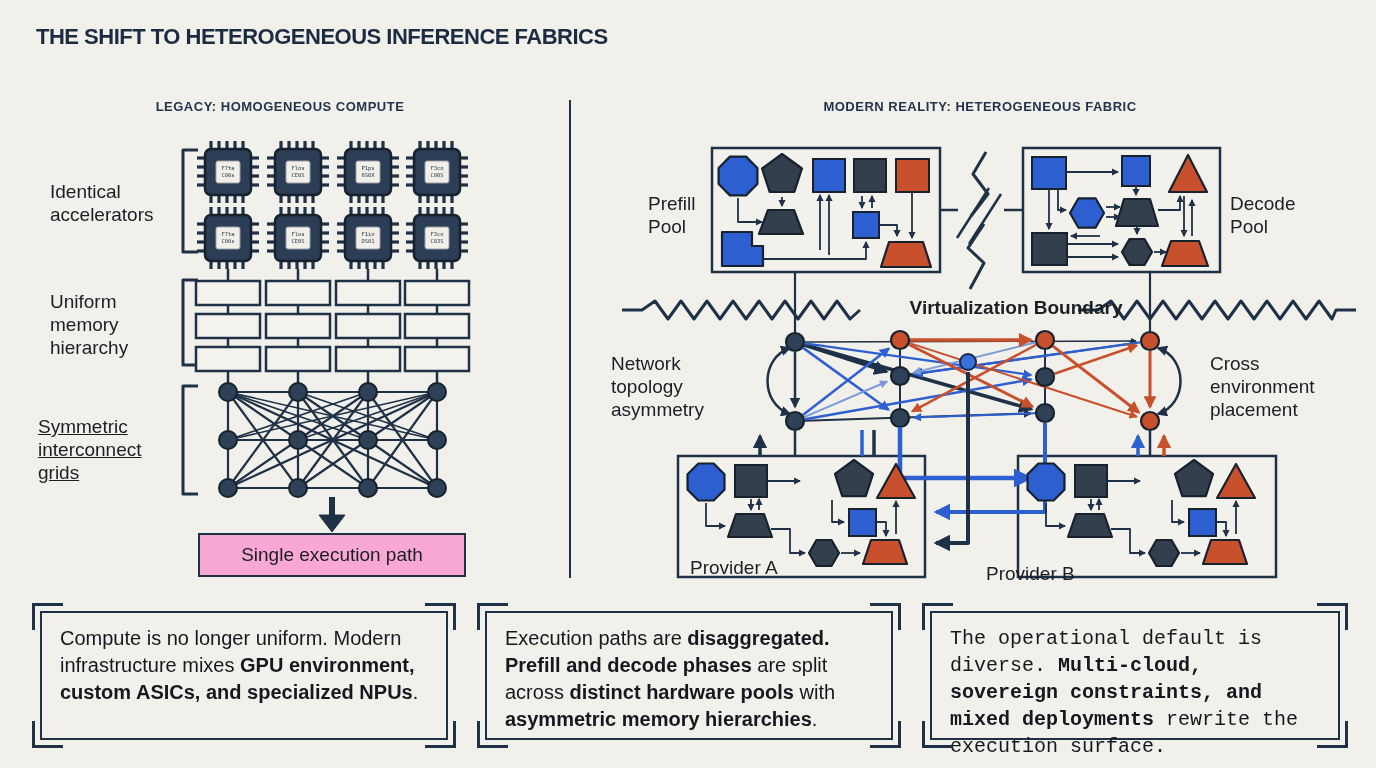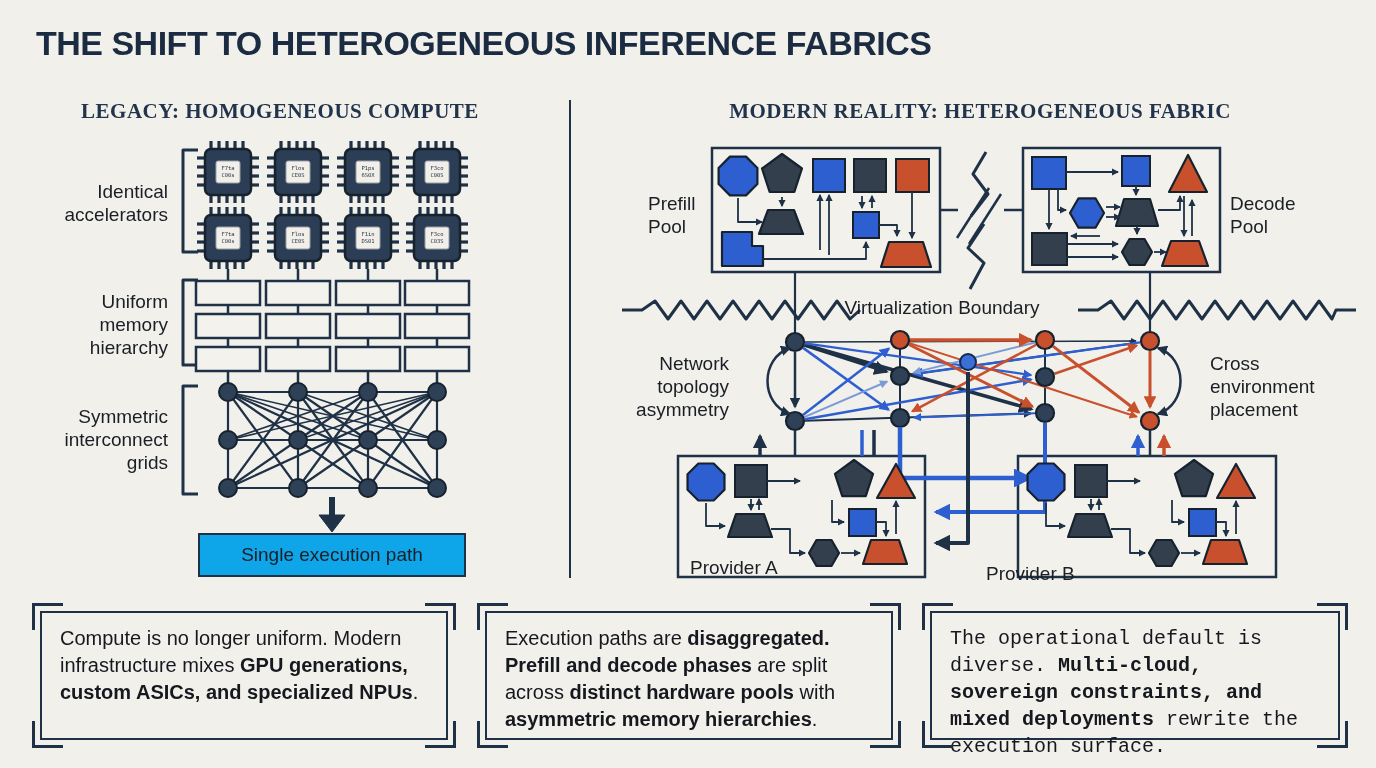--- a/index.html
+++ b/index.html
@@ -1,25 +1,25 @@
 <!DOCTYPE html>
 <html><head>
 <meta charset="utf-8">
 <style>
   html,body{margin:0;padding:0;}
   .stage{position:relative;width:1376px;height:768px;background:#f2f0ea;overflow:hidden;
          font-family:"Liberation Sans",sans-serif;color:#16202e;}
   svg{position:absolute;left:0;top:0;}
   .abs{position:absolute;}
-  .title{font-size:34px;font-weight:800;letter-spacing:-.5px;color:#1b2c42;white-space:nowrap;}
-  .sec-h{font-family:Liberation Serif, serif;font-size:21px;font-weight:700;
+  .title{font-size:22px;font-weight:800;letter-spacing:-.5px;color:#1b2c42;white-space:nowrap;}
+  .sec-h{font-family:Liberation Sans, sans-serif;font-size:13px;font-weight:700;
          color:#22344c;letter-spacing:.5px;text-align:center;white-space:nowrap;}
   .lbl{font-size:19px;line-height:1.2;color:#1a1f26;white-space:pre-line;}
-  .r{text-align:right;}
-  .execbox{border:2.5px solid #1e3147;background:#0ea5e9;display:flex;align-items:center;
+  .r{}
+  .execbox{border:2.5px solid #1e3147;background:#f9a8d4;display:flex;align-items:center;
            justify-content:center;font-size:19px;color:#1a1f26;}
   .callout{position:absolute;border:2.5px solid #1e3147;padding:8px 18px;box-sizing:border-box;}
   .callout p{margin:4px 0 0 0;font-size:20px;line-height:27px;color:#15181f;}
   .callout .b{font-weight:700;}
   .corner{position:absolute;width:28px;height:24px;border:0 solid #1e3147;}
   .tl{top:-10px;left:-10px;border-top-width:3.5px;border-left-width:3.5px;}
   .tr{top:-10px;right:-10px;border-top-width:3.5px;border-right-width:3.5px;}
   .bl{bottom:-10px;left:-10px;border-bottom-width:3.5px;border-left-width:3.5px;}
   .br{bottom:-10px;right:-10px;border-bottom-width:3.5px;border-right-width:3.5px;}
 </style>
@@ -449,45 +449,45 @@
   <div class="abs title" style="left:36px;top:24px;">THE SHIFT TO HETEROGENEOUS INFERENCE FABRICS</div>
 
   <div class="abs sec-h" style="left:60px;top:99px;width:440px;">LEGACY: HOMOGENEOUS COMPUTE</div>
   <div class="abs sec-h" style="left:700px;top:99px;width:560px;">MODERN REALITY: HETEROGENEOUS FABRIC</div>
 
   <div class="abs lbl r" style="left:50px;top:181px;width:118px;">Identical
 accelerators</div>
   <div class="abs lbl r" style="left:50px;top:291px;width:118px;">Uniform
 memory
 hierarchy</div>
-  <div class="abs lbl r" style="left:38px;top:406px;width:130px;">Symmetric
+  <div class="abs lbl r" style="left:38px;top:416px;width:130px;text-decoration:underline;">Symmetric
 interconnect
 grids</div>
   <div class="abs execbox" style="left:198px;top:533px;width:264px;height:40px;">Single execution path</div>
 
   <div class="abs lbl" style="left:648px;top:193px;width:62px;">Prefill
 Pool</div>
   <div class="abs lbl" style="left:1230px;top:193px;width:70px;">Decode
 Pool</div>
-  <div class="abs lbl" style="left:832px;top:297px;width:220px;text-align:center;">Virtualization Boundary</div>
+  <div class="abs lbl" style="left:906px;top:297px;width:220px;text-align:center;font-weight:bold;">Virtualization Boundary</div>
   <div class="abs lbl r" style="left:611px;top:353px;width:118px;">Network
 topology
 asymmetry</div>
   <div class="abs lbl" style="left:1210px;top:353px;width:130px;">Cross
 environment
 placement</div>
   <div class="abs lbl" style="left:690px;top:525px;margin-top:32px;">Provider A</div>
   <div class="abs lbl" style="left:986px;top:547px;margin-top:16px;">Provider B</div>
 
   <div class="callout" style="left:40px;top:611px;width:408px;height:129px;">
     <span class="corner tl"></span>
       <span class="corner tr"></span>
     <span class="corner bl"></span>
       <span class="corner br"></span>
-    <p><span>Compute is no longer uniform. Modern infrastructure mixes </span><span class="b">GPU generations, custom ASICs, and specialized NPUs</span><span>.</span></p>
+    <p><span>Compute is no longer uniform. Modern infrastructure mixes </span><span class="b">GPU environment, custom ASICs, and specialized NPUs</span><span>.</span></p>
   </div>
   <div class="callout" style="left:485px;top:611px;width:408px;height:129px;">
     <span class="corner tl"></span>
       <span class="corner tr"></span>
     <span class="corner bl"></span>
       <span class="corner br"></span>
     <p><span>Execution paths are </span><span class="b">disaggregated. Prefill and decode phases</span><span> are split across </span><span class="b">distinct hardware pools</span><span> with </span><span class="b">asymmetric memory hierarchies</span><span>.</span></p>
   </div>
   <div class="callout" style="left:930px;top:611px;width:410px;height:129px;font-family:Liberation Mono, monospace;">
     <span class="corner tl"></span>

